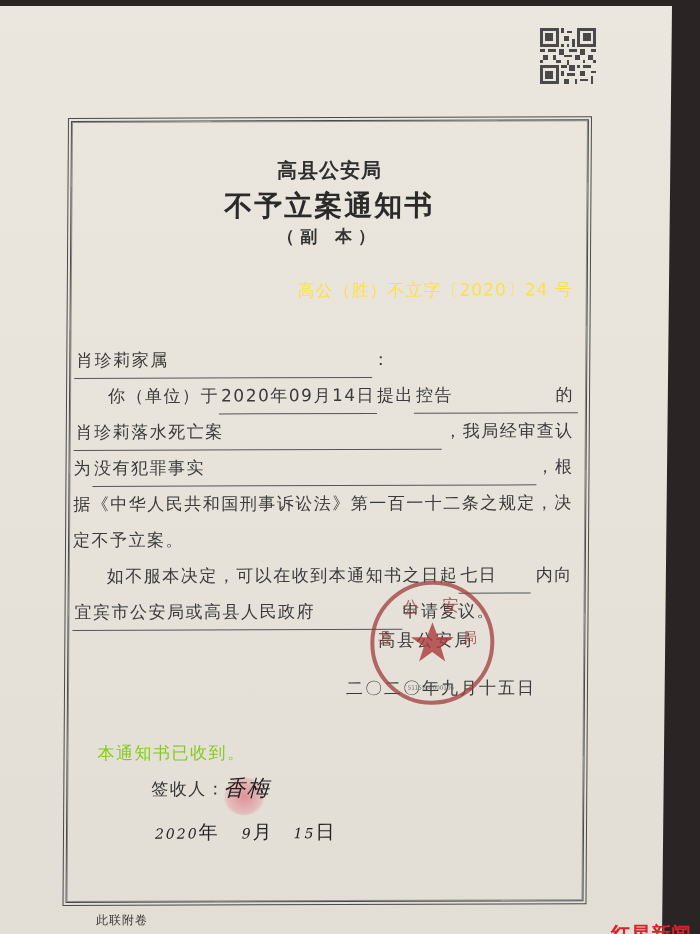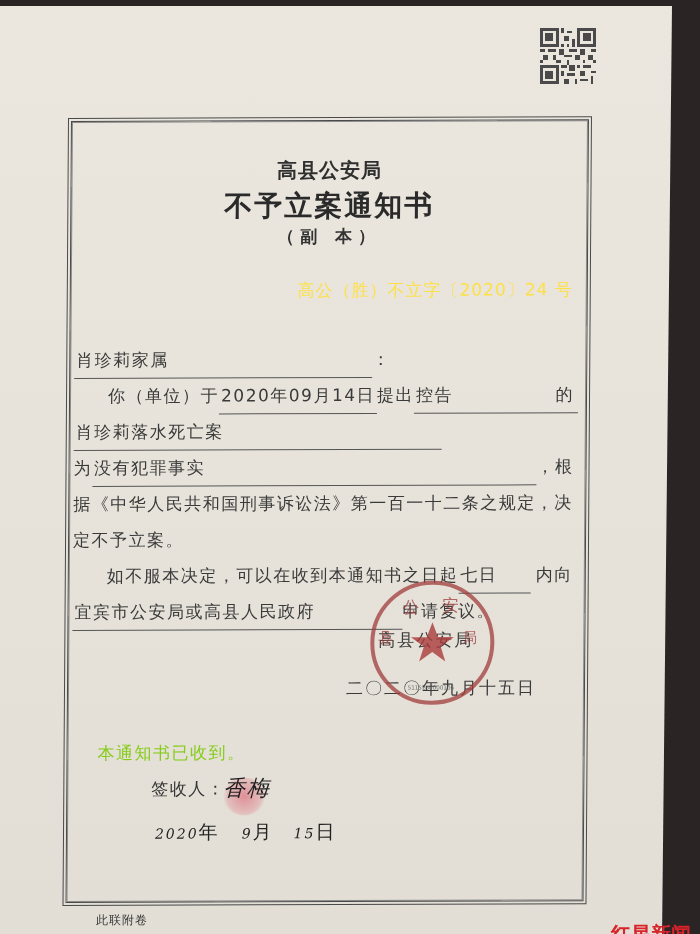--- a/index.html
+++ b/index.html
@@ -171,21 +171,21 @@
   <div class="doc-number">高公（胜）不立字〔2020〕24 号</div>
 
   <div class="body-text">
     <div class="line">
       <span class="fill" style="width:294px;">肖珍莉家属</span><span>：</span>
     </div>
     <div class="line indent">
       <span>你（单位）于</span><span class="fill">2020年09月14日</span><span>提出</span><span class="fill" style="width:160px;">控告</span><span style="position:absolute; right:0;">的</span>
     </div>
     <div class="line">
-      <span class="fill" style="width:364px;">肖珍莉落水死亡案</span>
+      <span class="fill" style="width:364px;">肖珍莉落水死亡案</span><span style="position:absolute; right:0;">，我局经审查认</span>
     </div>
     <div class="line">
       <span>为</span><span class="fill" style="width:440px;">没有犯罪事实</span><span style="position:absolute; right:0;">，根</span>
     </div>
     <div class="line">据《中华人民共和国刑事诉讼法》第一百一十二条之规定，决</div>
     <div class="line">定不予立案。</div>
     <div class="line indent">
       <span>如不服本决定，可以在收到本通知书之日起</span><span class="fill" style="width:68px;">七日</span><span style="position:absolute; right:0;">内向</span>
     </div>
     <div class="line">

